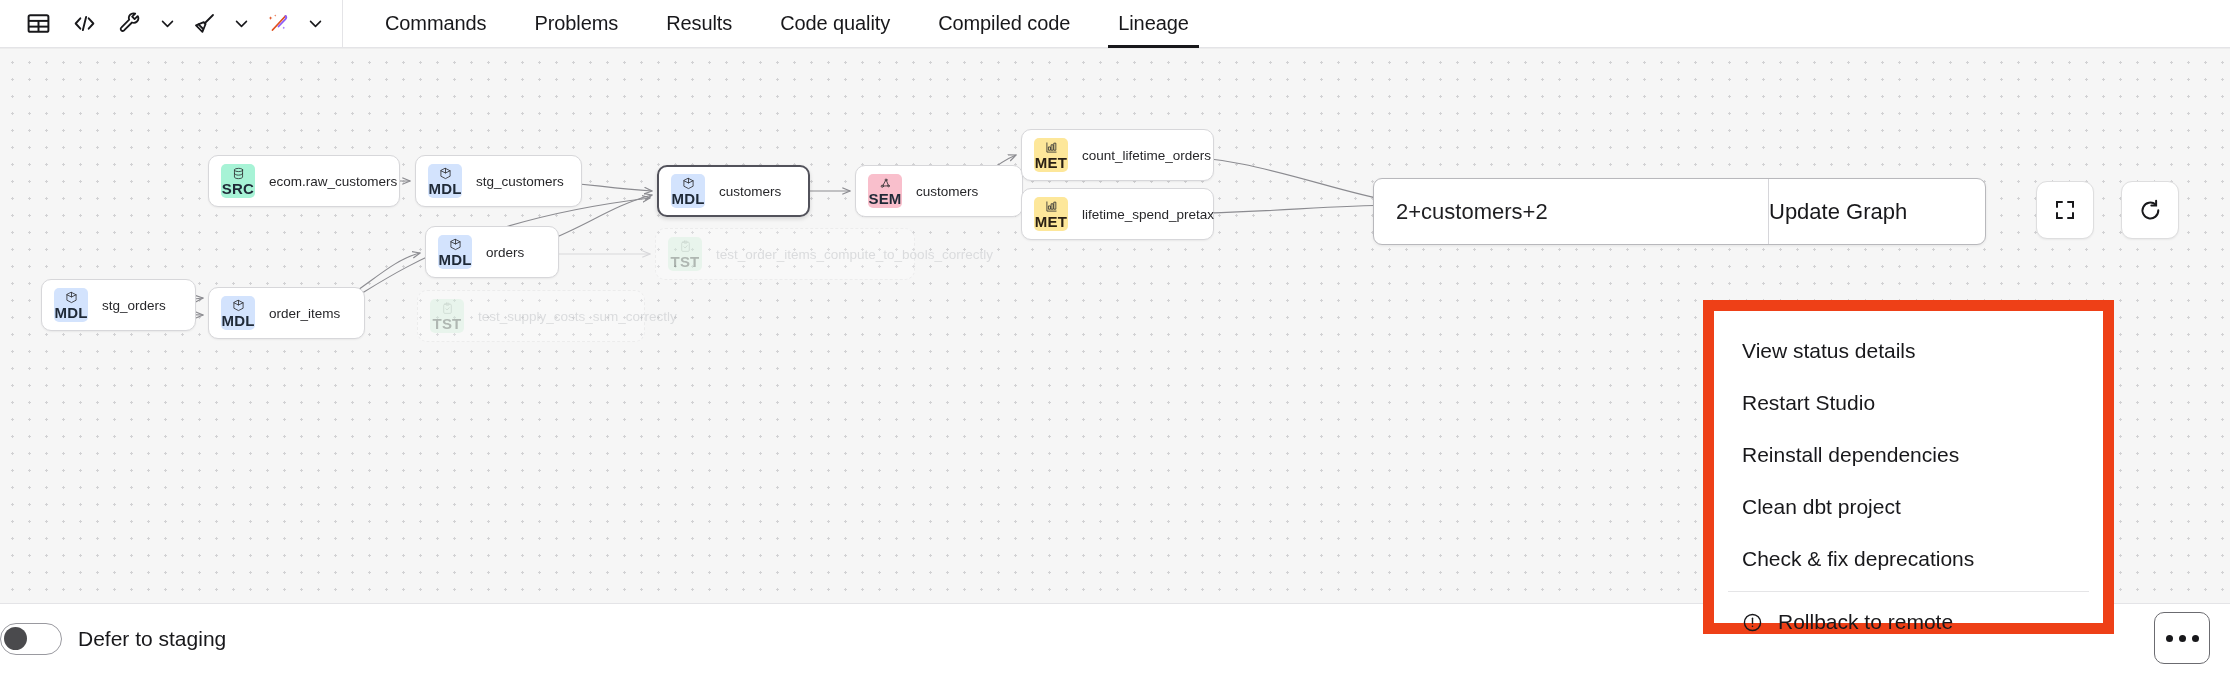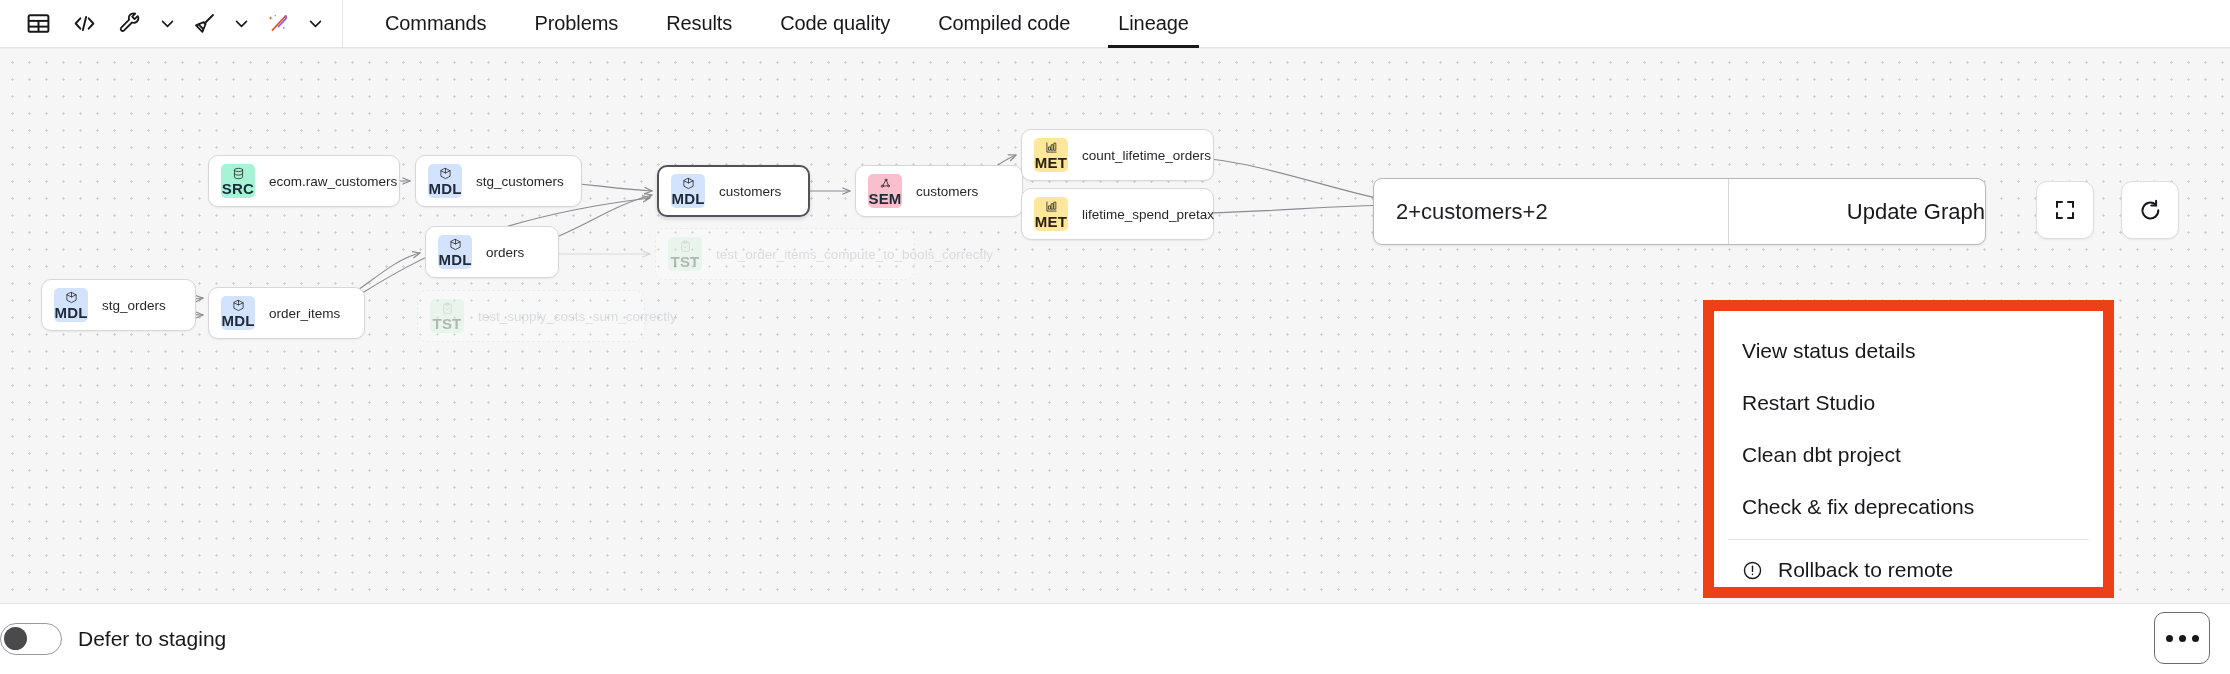--- a/index.html
+++ b/index.html
@@ -86,22 +86,22 @@
     position:absolute; left:1373px; top:130px; width:613px; height:67px;
     background:#ffffff; border:1px solid #b8b8bc; border-radius:9px;
     display:flex; align-items:stretch; box-shadow:0 1px 3px rgba(0,0,0,0.08);
   }
   .searchwrap input {
     flex:1; border:none; outline:none; background:transparent;
     font-family:"Liberation Sans", sans-serif; font-size:22px; color:#1f1f22;
     padding:0 22px; border-radius:9px 0 0 9px;
   }
   .updatebtn {
-    width:257px; border-left:1px solid #d6d6da; display:flex; align-items:center;
-    justify-content:flex-end; font-size:22px; color:#18181b; cursor:pointer;
+    width:217px; border-left:1px solid #d6d6da; display:flex; align-items:center;
+    justify-content:flex-start; font-size:22px; color:#18181b; cursor:pointer;
     border-radius:0 9px 9px 0;
   }
 
   .iconbtn {
     position:absolute; width:58px; height:58px; background:#ffffff;
     border:1px solid #dededf; border-radius:11px; display:flex; align-items:center;
     justify-content:center; cursor:pointer; box-shadow:0 1px 2px rgba(0,0,0,0.06);
   }
 
   
@@ -125,21 +125,21 @@
   .defertext { font-size:21px; color:#18181b; margin-left:16px; white-space:nowrap; }
   .morebtn {
     position:absolute; right:20px; top:612px; width:56px; height:52px;
     border:1.5px solid #6b6b70; border-radius:10px; background:#fff;
     display:flex; align-items:center; justify-content:center; gap:6px; cursor:pointer;
   }
   .morebtn i { width:7px; height:7px; border-radius:50%; background:#18181b; display:block; }
 
   
   .menu-highlight {
-    position:absolute; left:1703px; top:300px; width:411px; height:298px;
+    position:absolute; left:1703px; top:300px; width:411px; height:334px;
     border:11px solid #ee4017; background:#ffffff; z-index:40;
   }
   .menu-inner { width:100%; height:100%; background:#ffffff; padding:14px 0 0 0; }
   .menu-item {
     height:52px; display:flex; align-items:center; padding:0 16px 0 28px;
     font-size:21px; color:#18181b; cursor:pointer; white-space:nowrap;
   }
   .menu-sep { height:1px; background:#e5e5e7; margin:6px 14px 4px 14px; }
   .menu-item .mi-icon { width:26px; margin-right:10px; display:flex; align-items:center; }
 </style>
@@ -443,20 +443,23 @@
 
   <div class="menu-highlight">
     <div class="menu-inner">
       <div class="menu-item">
         <span>View status details</span>
       </div>
       <div class="menu-item">
         <span>Restart Studio</span>
       </div>
       <div class="menu-item">
+        <span>Reinstall dependencies</span>
+      </div>
+      <div class="menu-item">
         <span>Clean dbt project</span>
       </div>
       <div class="menu-item">
         <span>Check &amp; fix deprecations</span>
       </div>
       <div class="menu-sep"></div>
       <div class="menu-item">
         <span class="mi-icon">
           <svg width="21" height="21" viewBox="0 0 24 24" fill="none" stroke="#18181b" stroke-width="1.6">
             <circle cx="12" cy="12" r="9.2"></circle>

